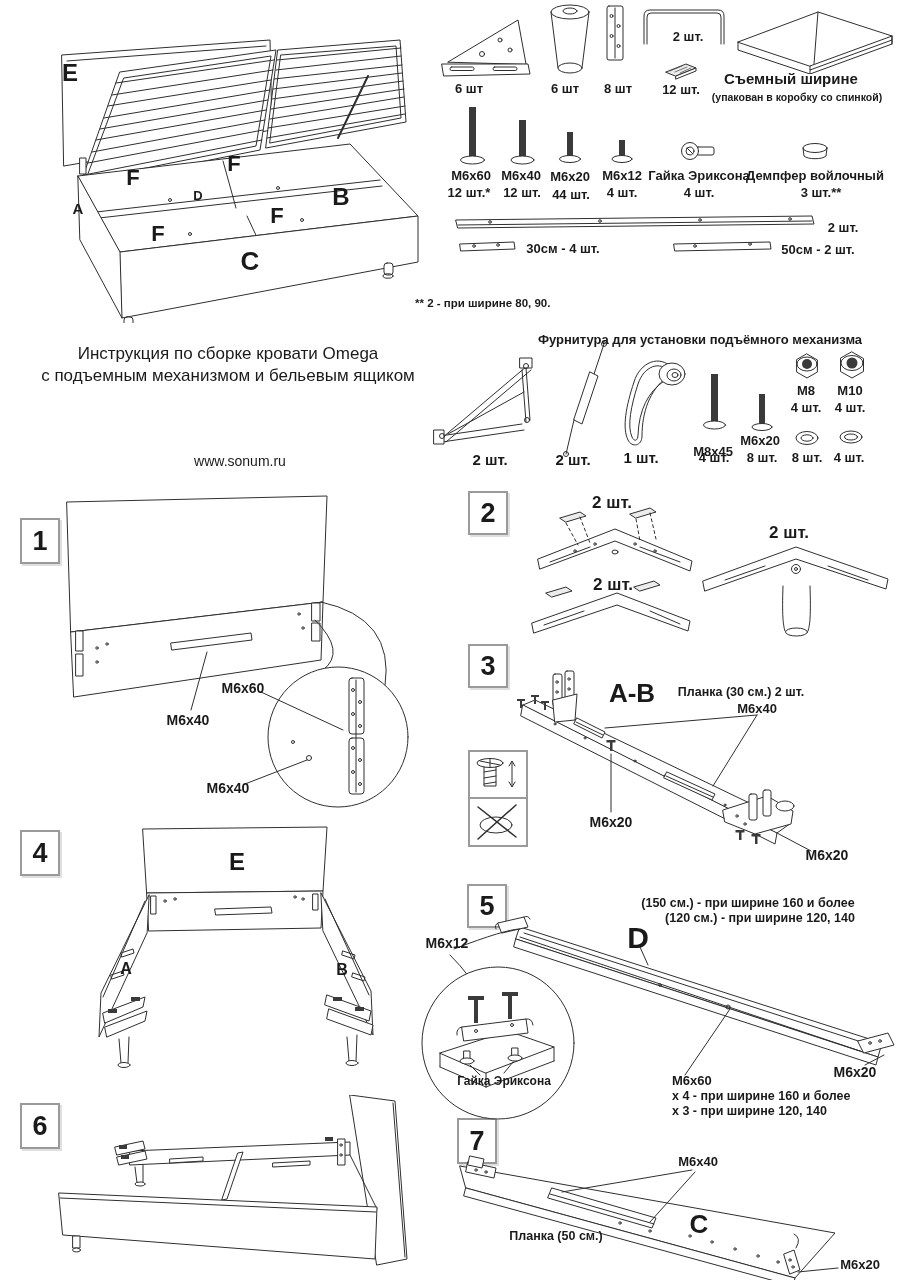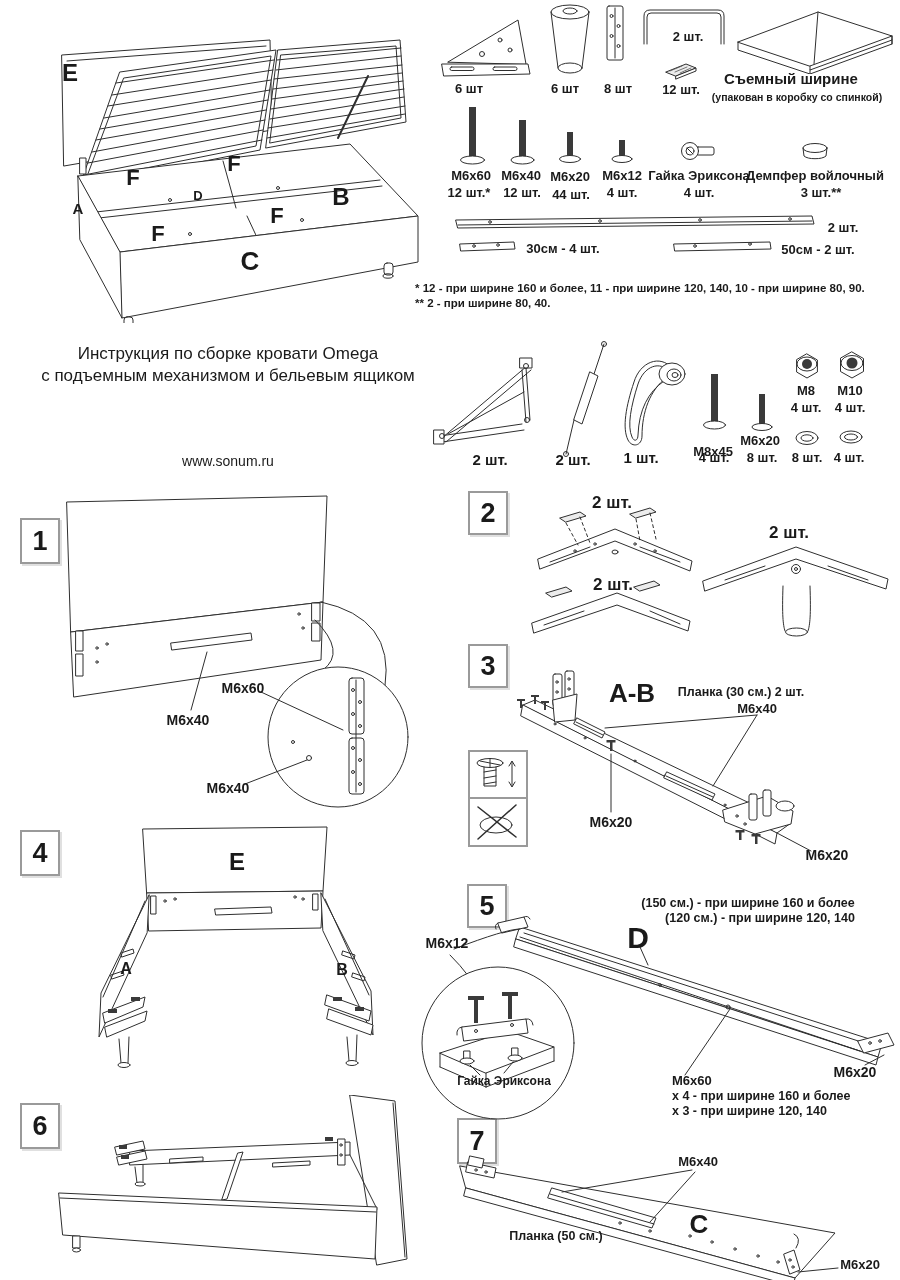--- a/index.html
+++ b/index.html
@@ -186,27 +186,27 @@
       <circle cx="42" cy="7" r="1.3"></circle>
   </svg>
   <svg class="art" style="left:670px;top:238px" width="108" height="18" viewBox="0 0 108 18">
     <polygon class="w" points="4,6 100,4 101,11 5,13"></polygon>
     <circle cx="25" cy="8" r="1.3"></circle>
       <circle cx="80" cy="6" r="1.3"></circle>
   </svg>
   <div class="lbl s13" style="left:843px;top:228px">2 шт.</div>
   <div class="lbl s13" style="left:563px;top:249px">30см - 4 шт.</div>
   <div class="lbl s13" style="left:818px;top:250px">50см - 2 шт.</div>
-  <div class="lbl la s115" style="left:415px;top:289px">* 12 - при ширине 160 и более, 11 - при ширине 120, 140, 10 - при ширине 80, 90.</div>
-  <div class="lbl la s115" style="left:415px;top:304px">** 2 - при ширине 80, 40.</div>
+  <div class="lbl la s115" style="left:415px;top:304px">** 2 - при ширине 80, 90.</div>
 
   <div class="lbl reg s17" style="left:228px;top:354px">Инструкция по сборке кровати Omega</div>
   <div class="lbl reg s17" style="left:228px;top:376px">с подъемным механизмом и бельевым ящиком</div>
-  <div class="lbl reg s14" style="left:228px;top:461px">www.sonum.ru</div>
-
+  <div class="lbl reg s14" style="left:240px;top:461px">www.sonum.ru</div>
+
+  <div class="lbl s13" style="left:700px;top:340px">Фурнитура для установки подъёмного механизма</div>
   <svg class="art" style="left:432px;top:346px" width="115" height="112" viewBox="0 0 115 112">
     <line x1="10" y1="92" x2="95" y2="20"></line>
       <line x1="14" y1="96" x2="99" y2="24"></line>
     <line x1="8" y1="90" x2="90" y2="78"></line>
       <line x1="10" y1="96" x2="92" y2="84"></line>
     <line x1="94" y1="22" x2="98" y2="74"></line>
       <line x1="90" y1="24" x2="94" y2="76"></line>
     <line x1="16" y1="88" x2="92" y2="46"></line>
     <rect class="w" x="2" y="84" width="10" height="14"></rect>
     <rect class="w" x="88" y="12" width="12" height="10"></rect>

